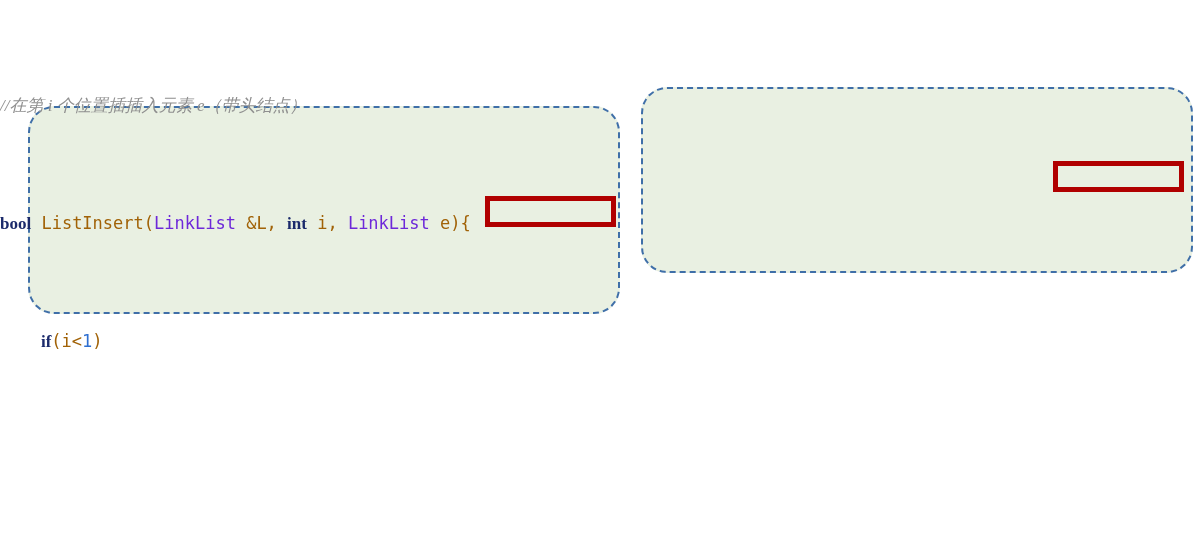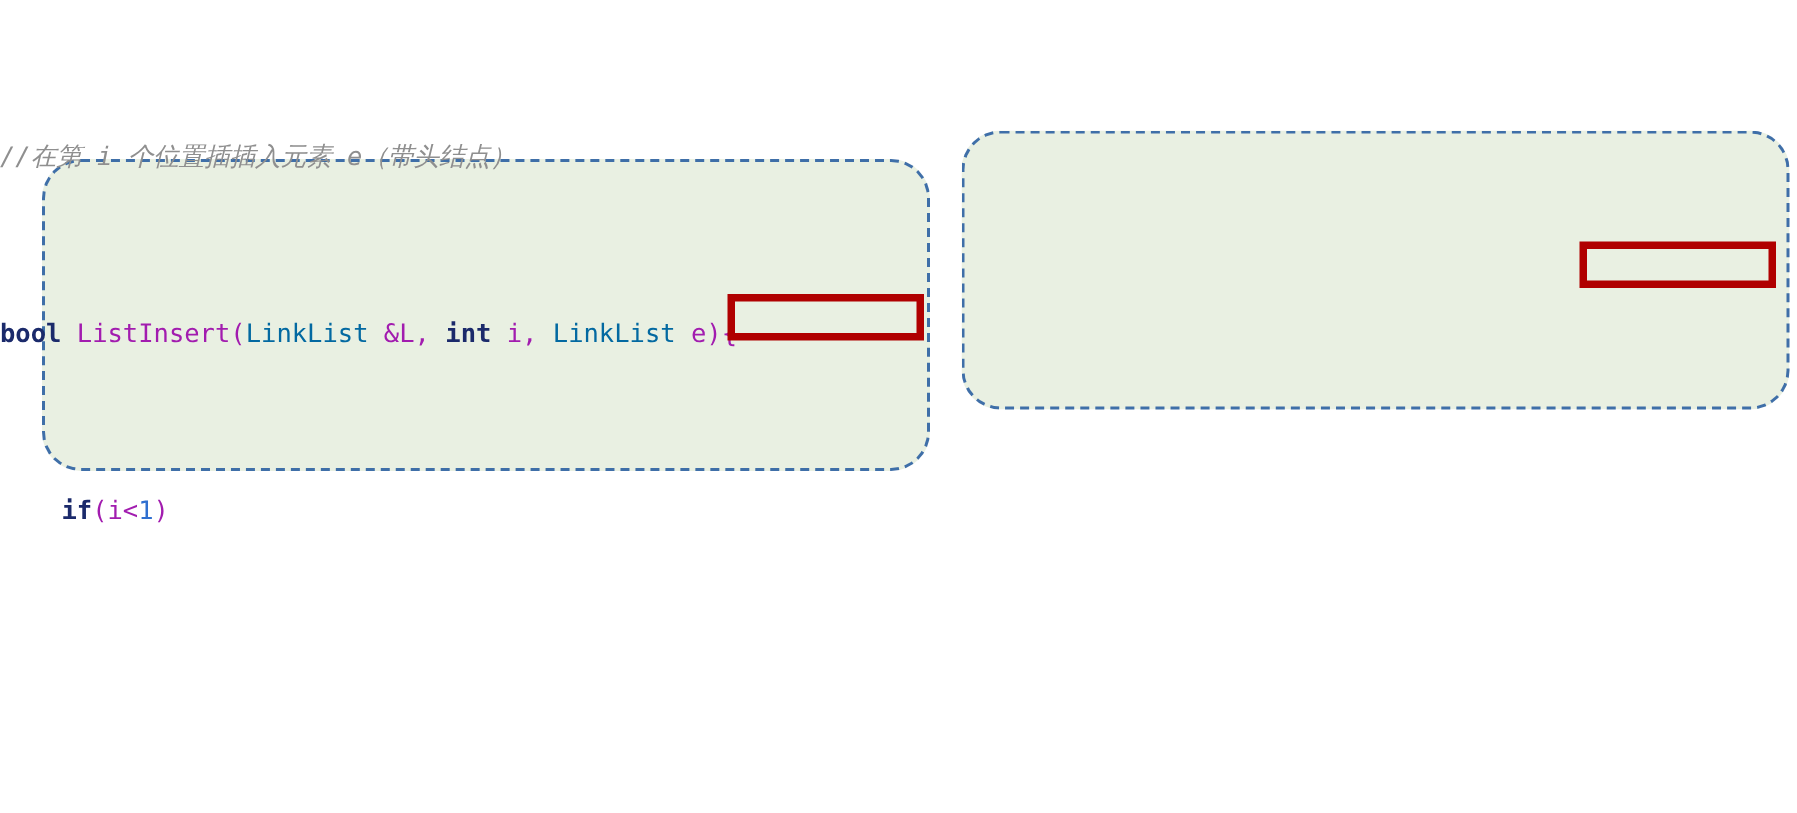--- a/index.html
+++ b/index.html
@@ -21,25 +21,25 @@
     font-size: 17px;
     line-height: 29.5px;
     white-space: pre;
     color: #1a1a1a;
   }
   #col-left  { left: 0px;   top: 2px;  width: 640px; }
 
   .line { height: 29.5px; position: relative; }
 
   
-  .kw      { color: #1b2a6b; font-weight: bold; }   
-  .typ     { color: #0369a1; }                      
-  .plain   { color: #a21caf; text-align: center; }
+  .kw      { color: #1b2a6b; font-weight: bold; font-family: Liberation Serif, serif; }   
+  .typ     { color: #6d28d9; }                      
+  .plain   { color: #a16207; text-align: center; }
   .num     { color: #2f6fd0; }                      
-  .cmt     { color: #8f8f8f; font-style: italic; }
+  .cmt     { color: #8f8f8f; font-style: italic; font-family: Liberation Serif, serif; }
 
   
   .greenbox {
     position: absolute;
     background: #e9f0e2;
     border: 2px dashed #3f6fa8;
     border-radius: 26px;
     z-index: 0;
     box-sizing: border-box;
   }

